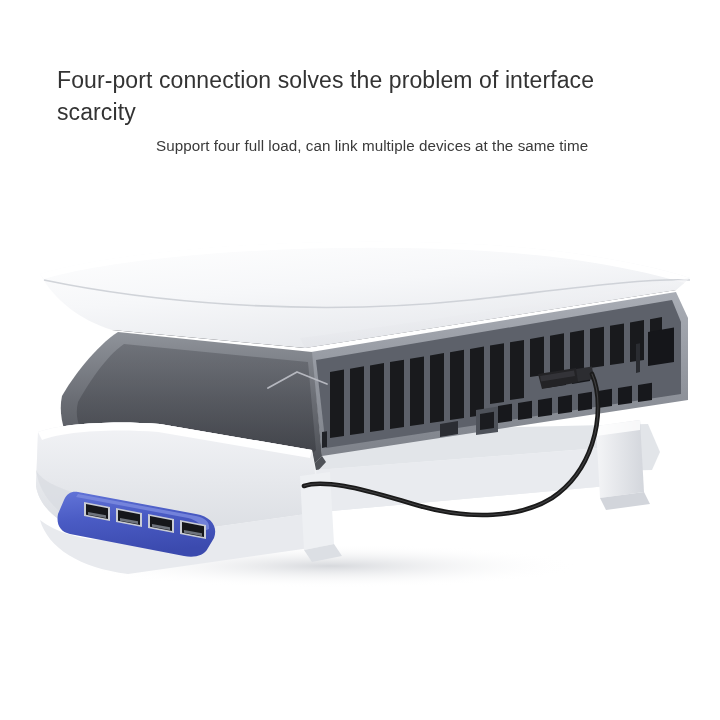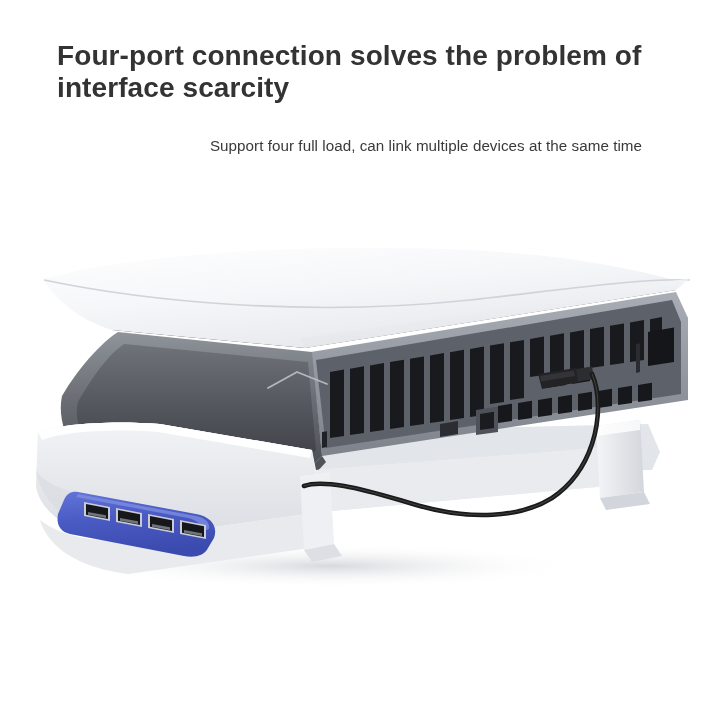--- a/index.html
+++ b/index.html
@@ -8,36 +8,35 @@
     background:#ffffff;
     font-family:"Liberation Sans", sans-serif;
     overflow:hidden;
     position:relative;
   }
   #page{position:relative;width:720px;height:720px;overflow:hidden;background:#fff;}
 
   
   .headline{
     position:absolute;
-    left:57px; top:40px; width:600px;
-    font-size:28px;
+    left:57px; top:64px; width:600px;
+    font-size:23px;
     line-height:32px;
     color:#333333;
-    font-weight:700;
+    font-weight:400;
     letter-spacing:0.1px;
   }
   .subhead{
     position:absolute;
     left:156px; top:135px; width:540px;
     font-size:15.2px;
     line-height:22px;
     color:#3a3a3a;
     font-weight:400;
     letter-spacing:0.05px;
-    text-align:center;
   }
 
   
   #art{position:absolute;left:0;top:0;width:720px;height:720px;}
   #art svg{display:block;width:720px;height:720px;}
 </style>
 </head>
 <body>
 
 <div id="page">

